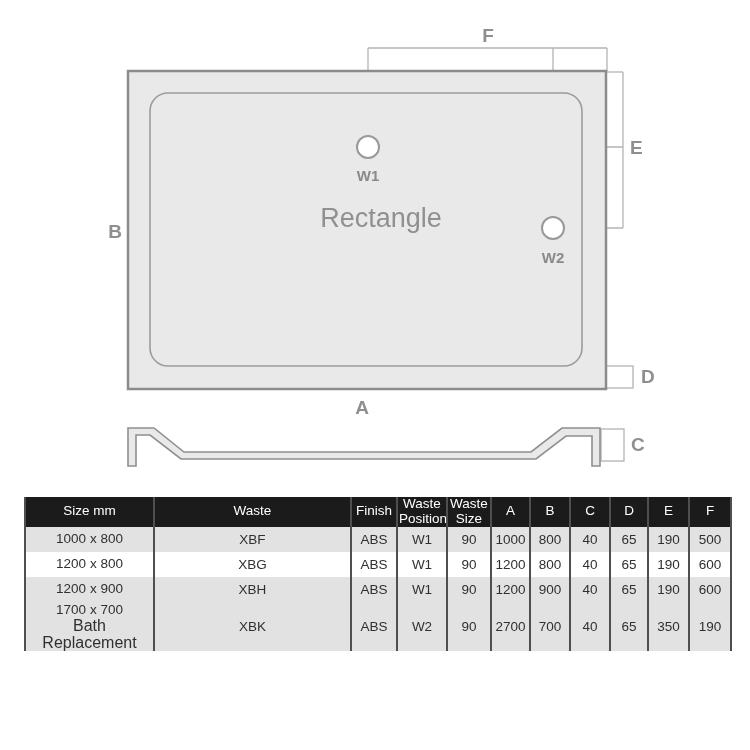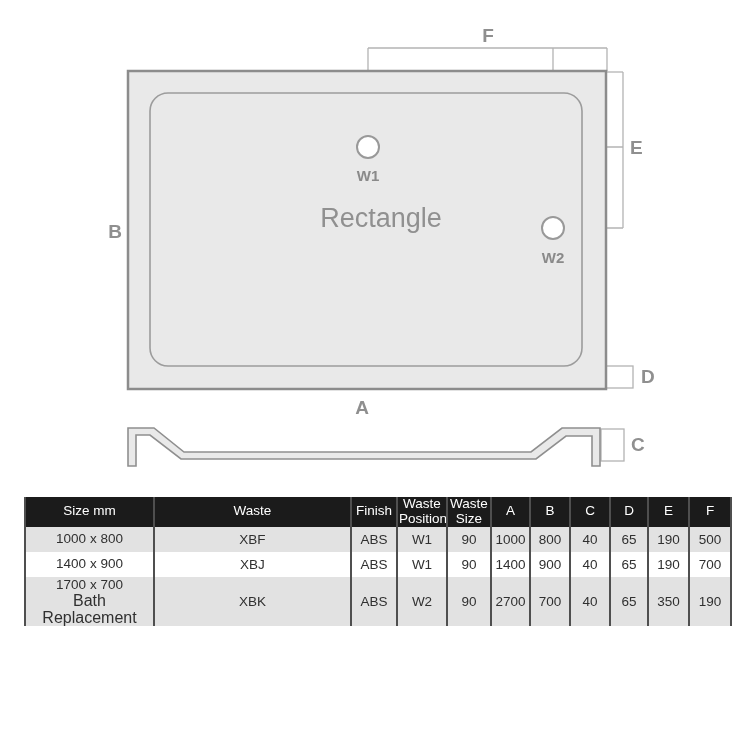--- a/index.html
+++ b/index.html
@@ -100,32 +100,47 @@
         <td>90</td>
         <td>1000</td>
         <td>800</td>
         <td>40</td>
         <td>65</td>
         <td>190</td>
         <td>500</td>
       </tr>
       <tr>
         <td>
-            <div class="size-main">1400 x 900</div>
+            <div class="size-main">1200 x 800</div>
           </td>
-        <td>XBJ</td>
+        <td>XBG</td>
         <td>ABS</td>
         <td>W1</td>
         <td>90</td>
-        <td>1400</td>
+        <td>1200</td>
+        <td>800</td>
+        <td>40</td>
+        <td>65</td>
+        <td>190</td>
+        <td>600</td>
+      </tr>
+      <tr class="stripe">
+        <td>
+            <div class="size-main">1200 x 900</div>
+          </td>
+        <td>XBH</td>
+        <td>ABS</td>
+        <td>W1</td>
+        <td>90</td>
+        <td>1200</td>
         <td>900</td>
         <td>40</td>
         <td>65</td>
         <td>190</td>
-        <td>700</td>
+        <td>600</td>
       </tr>
       <tr class="stripe tall">
         <td>
           <div class="size-main">1700 x 700</div>
           <div class="size-note">Bath Replacement</div>
         </td>
         <td>XBK</td>
         <td>ABS</td>
         <td>W2</td>
         <td>90</td>

